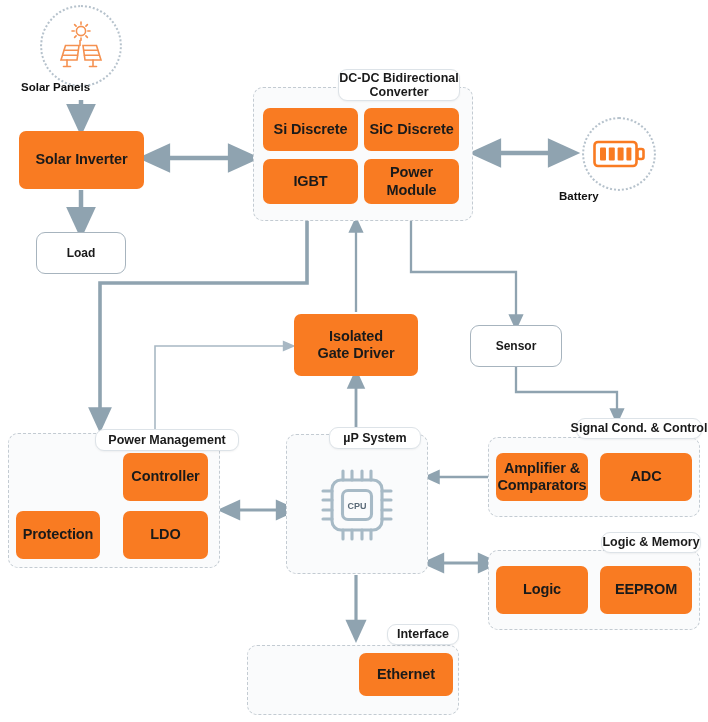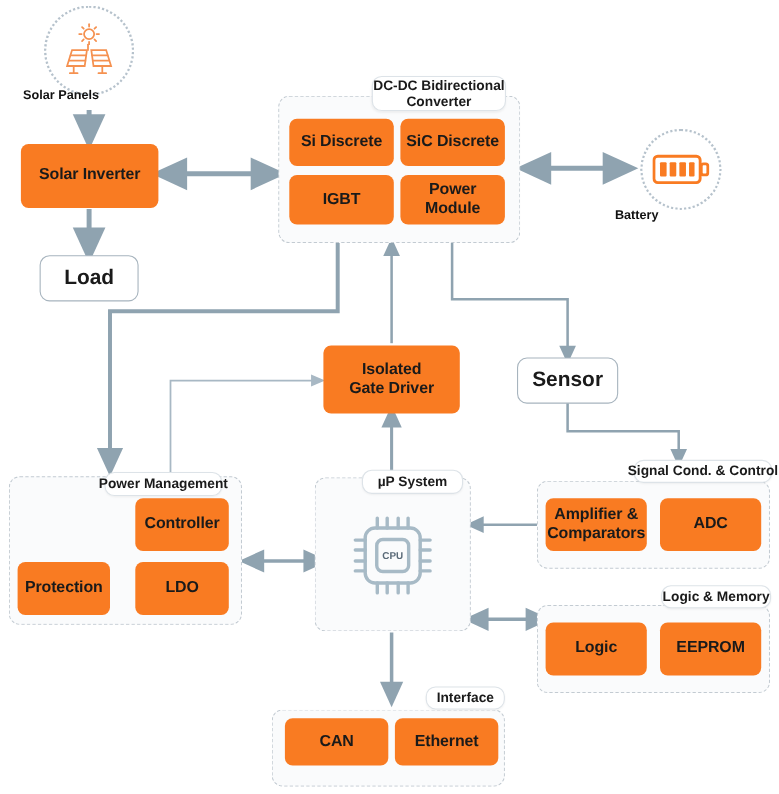--- a/index.html
+++ b/index.html
@@ -40,21 +40,21 @@
     font-size: 14.5px;
     font-weight: bold;
     letter-spacing: -0.1px;
   }
   
   .blk-white {
     background: #ffffff;
     color: #1a1a1a;
     border: 1.4px solid #A7B4BE;
     border-radius: 9px;
-    font-size: 19px;
+    font-size: 12px;
     font-weight: bold;
   }
   
   .group-box {
     position: absolute;
     border: 1.5px dashed #C3CBD2;
     border-radius: 10px;
     background: #FAFBFC;
     z-index: 2;
   }
@@ -227,21 +227,21 @@
   <div class="node blk-orange" style="left:294px; top:314px; width:124px; height:62px;">
     <span>
       <span>Isolated</span><br>
       <span>Gate Driver</span>
     </span>
   </div>
 
   <div class="node blk-white" style="left:470px; top:325px; width:92px; height:42px;">Sensor</div>
 
   <div class="group-box" style="left:8px; top:433px; width:212px; height:135px;"></div>
-  <div class="group-title" style="left:95px; top:429px; width:107px; height:22px;">Power Management</div>
+  <div class="group-title" style="left:95px; top:429px; width:144px; height:22px;">Power Management</div>
   <div class="node blk-orange" style="left:123px; top:453px; width:85px; height:48px;">Controller</div>
   <div class="node blk-orange" style="left:16px; top:511px; width:84px; height:48px;">Protection</div>
   <div class="node blk-orange" style="left:123px; top:511px; width:85px; height:48px;">LDO</div>
 
   <div class="group-box" style="left:286px; top:434px; width:142px; height:140px;"></div>
   <div class="group-title" style="left:329px; top:427px; width:92px; height:22px;">µP System</div>
   <div class="cpu-icon-wrap" style="left:314px; top:462px; width:86px; height:86px;">
     <svg width="86" height="86" viewBox="0 0 86 86">
       <g stroke="#A7BAC6" fill="none" stroke-width="3.1" stroke-linecap="round" stroke-linejoin="round">
         <rect x="18" y="18" width="50" height="50" rx="9"></rect>
@@ -281,16 +281,15 @@
   </div>
   <div class="node blk-orange" style="left:600px; top:453px; width:92px; height:48px;">ADC</div>
 
   <div class="group-box" style="left:488px; top:550px; width:212px; height:80px;"></div>
   <div class="group-title" style="left:601px; top:532px; width:100px; height:21px;">Logic &amp; Memory</div>
   <div class="node blk-orange" style="left:496px; top:566px; width:92px; height:48px;">Logic</div>
   <div class="node blk-orange" style="left:600px; top:566px; width:92px; height:48px;">EEPROM</div>
 
   <div class="group-box" style="left:247px; top:645px; width:212px; height:70px;"></div>
   <div class="group-title" style="left:387px; top:624px; width:72px; height:21px;">Interface</div>
-  <div class="node blk-orange" style="left:259px; top:653px; width:94px; height:43px;">CAN</div>
   <div class="node blk-orange" style="left:359px; top:653px; width:94px; height:43px;">Ethernet</div>
 
 </div>
 
 </body></html>

